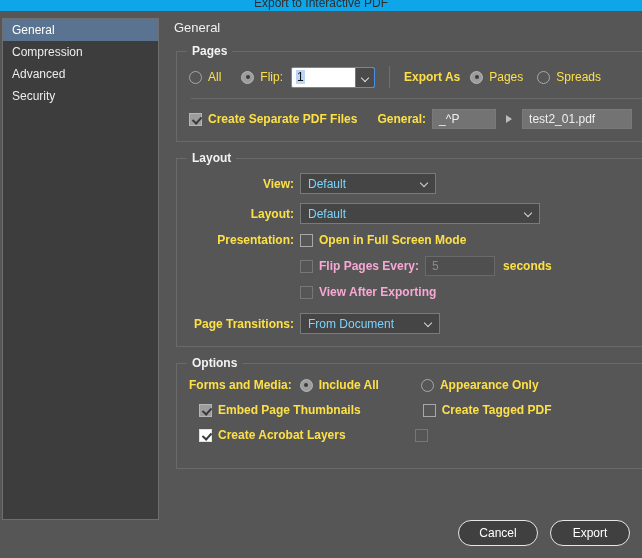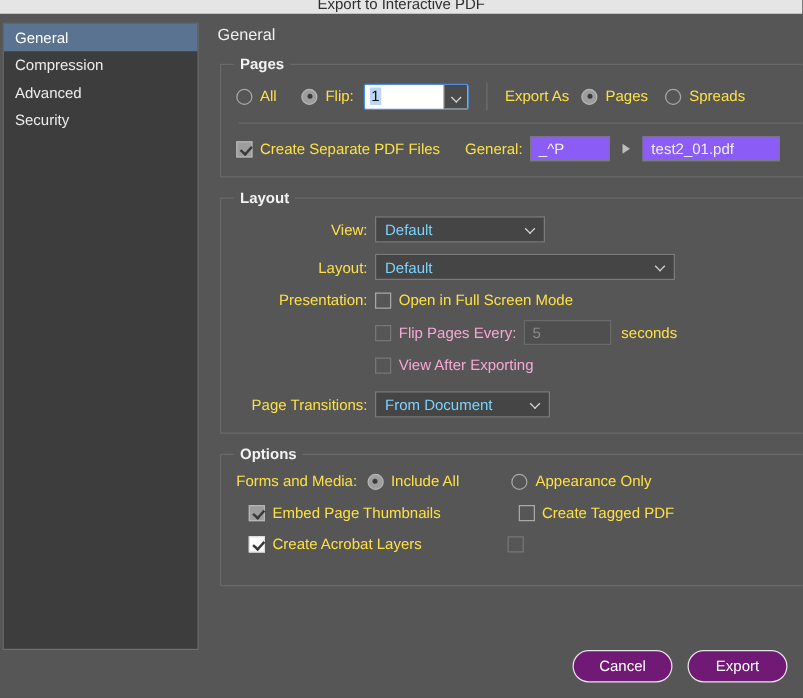--- a/index.html
+++ b/index.html
@@ -17,21 +17,21 @@
     width: 642px; height: 558px;
     background: #565656;
     color: #e8e8e8;
     font-size: 12px;
   }
 
   
   .titlebar {
     position: absolute; left: 0; top: 0;
     width: 642px; height: 11px;
-    background: #e5e5e5;
+    background: #0ea5e9;
     overflow: hidden;
   }
   .titlebar-text {
     position: absolute;
     left: 0; right: 0;
     top: -4px;
     text-align: center;
     font-size: 12px;
     color: #2e2e2e;
     line-height: 14px;
@@ -91,21 +91,21 @@
   }
   .hr {
     border-top: 1px solid #6a6a6a;
     margin: 10px 2px 10px 2px;
   }
 
   .row { display: flex; align-items: center; white-space: nowrap; }
   .row + .row { margin-top: 9px; align-items: center; }
 
   .lbl { color: #fde047; font-size: 12px; }
-  .lbl.bold { font-weight: normal; }
+  .lbl.bold { font-weight: bold; }
   .lbl.dim { color: #f9a8d4; }
 
   
   .radio {
     width: 13px; height: 13px;
     border-radius: 50%;
     border: 1px solid #a8a8a8;
     background: #565656;
     display: inline-block;
     position: relative;
@@ -148,21 +148,21 @@
     transform: rotate(42deg);
   }
   .cbox.on.bright {
     background: #ffffff;
     border-color: #e0e0e0;
   }
   .cbox.on.bright::after { border-color: #3a3a3a; }
 
   
   .field {
-    background: #8b5cf6;
+    background: #737373;
     border: 1px solid #7a7a7a;
     height: 20px;
     line-height: 18px;
     color: #eee;
     font-size: 12px;
     padding: 0 6px;
     display: inline-block;
     white-space: nowrap;
     overflow: hidden;
   }
@@ -253,21 +253,21 @@
     display: flex;
     gap: 12px;
   }
   .btn {
     min-width: 80px;
     height: 26px;
     line-height: 24px;
     text-align: center;
     border-radius: 13px;
     border: 1.5px solid #e6e6e6;
-    background: #701a75;
+    background: #404040;
     color: #ffffff;
     font-size: 12px;
     padding: 0 18px;
     white-space: nowrap;
   }
   .mr6 { margin-right: 6px; }
   .mr8 { margin-right: 8px; }
   .mr10 { margin-right: 10px; }
   .mr14 { margin-right: 14px; }
   .mr20 { margin-right: 20px; }

